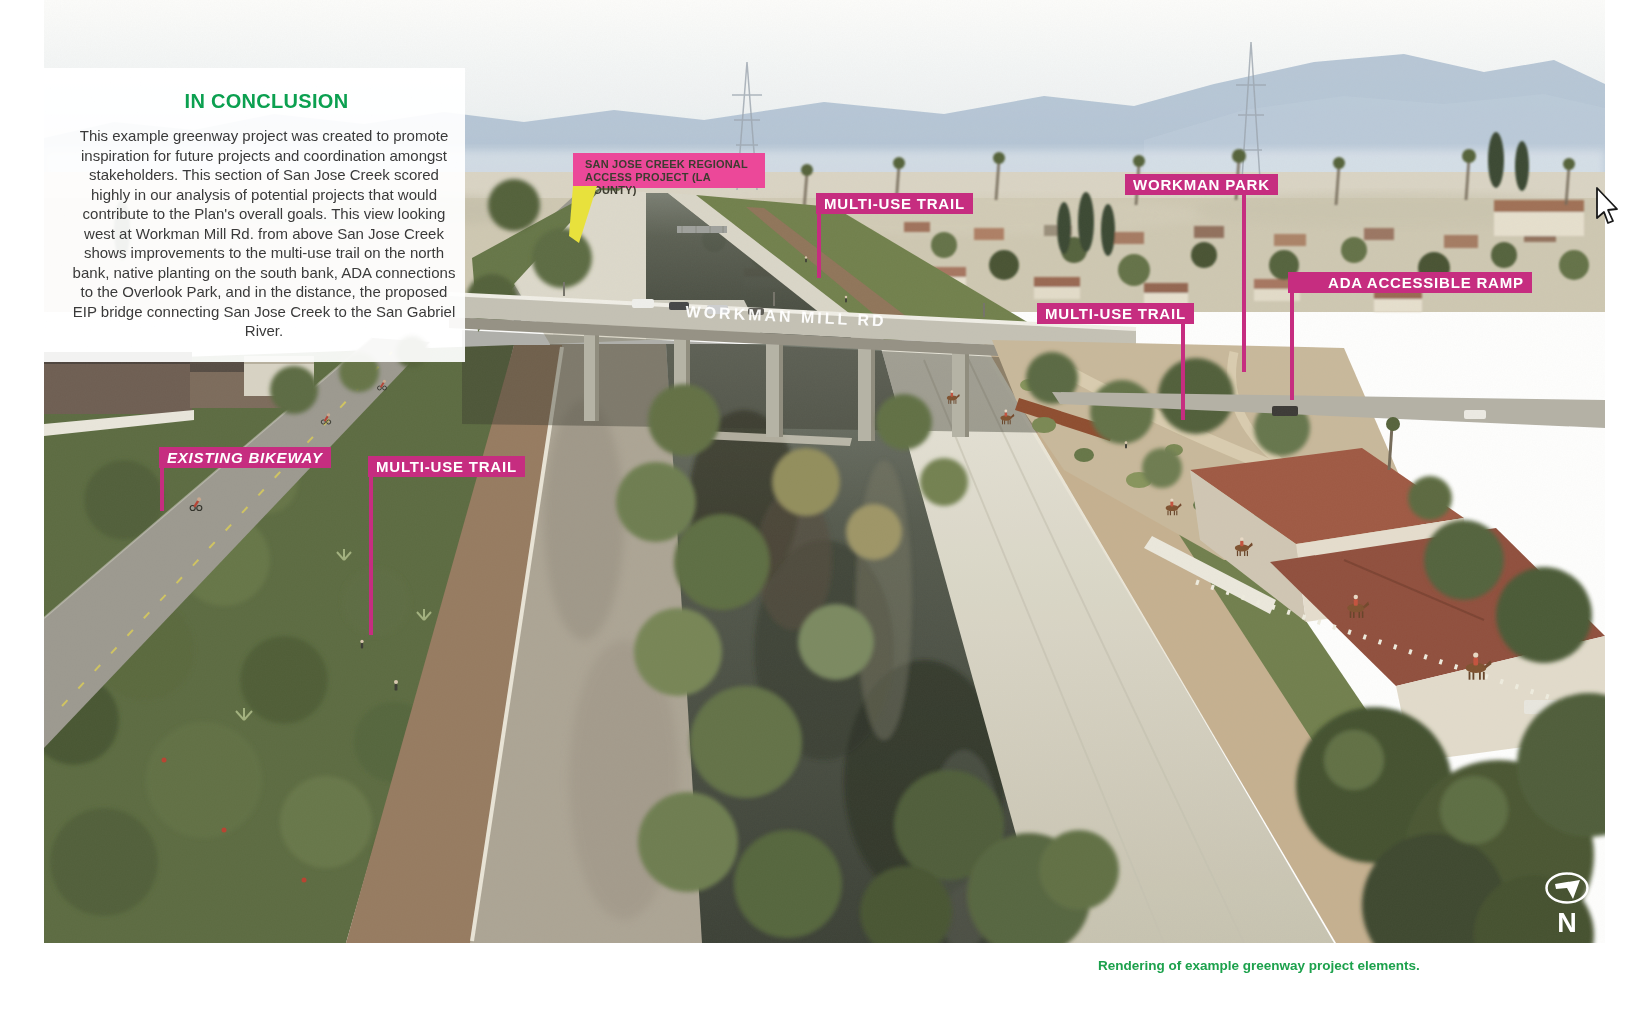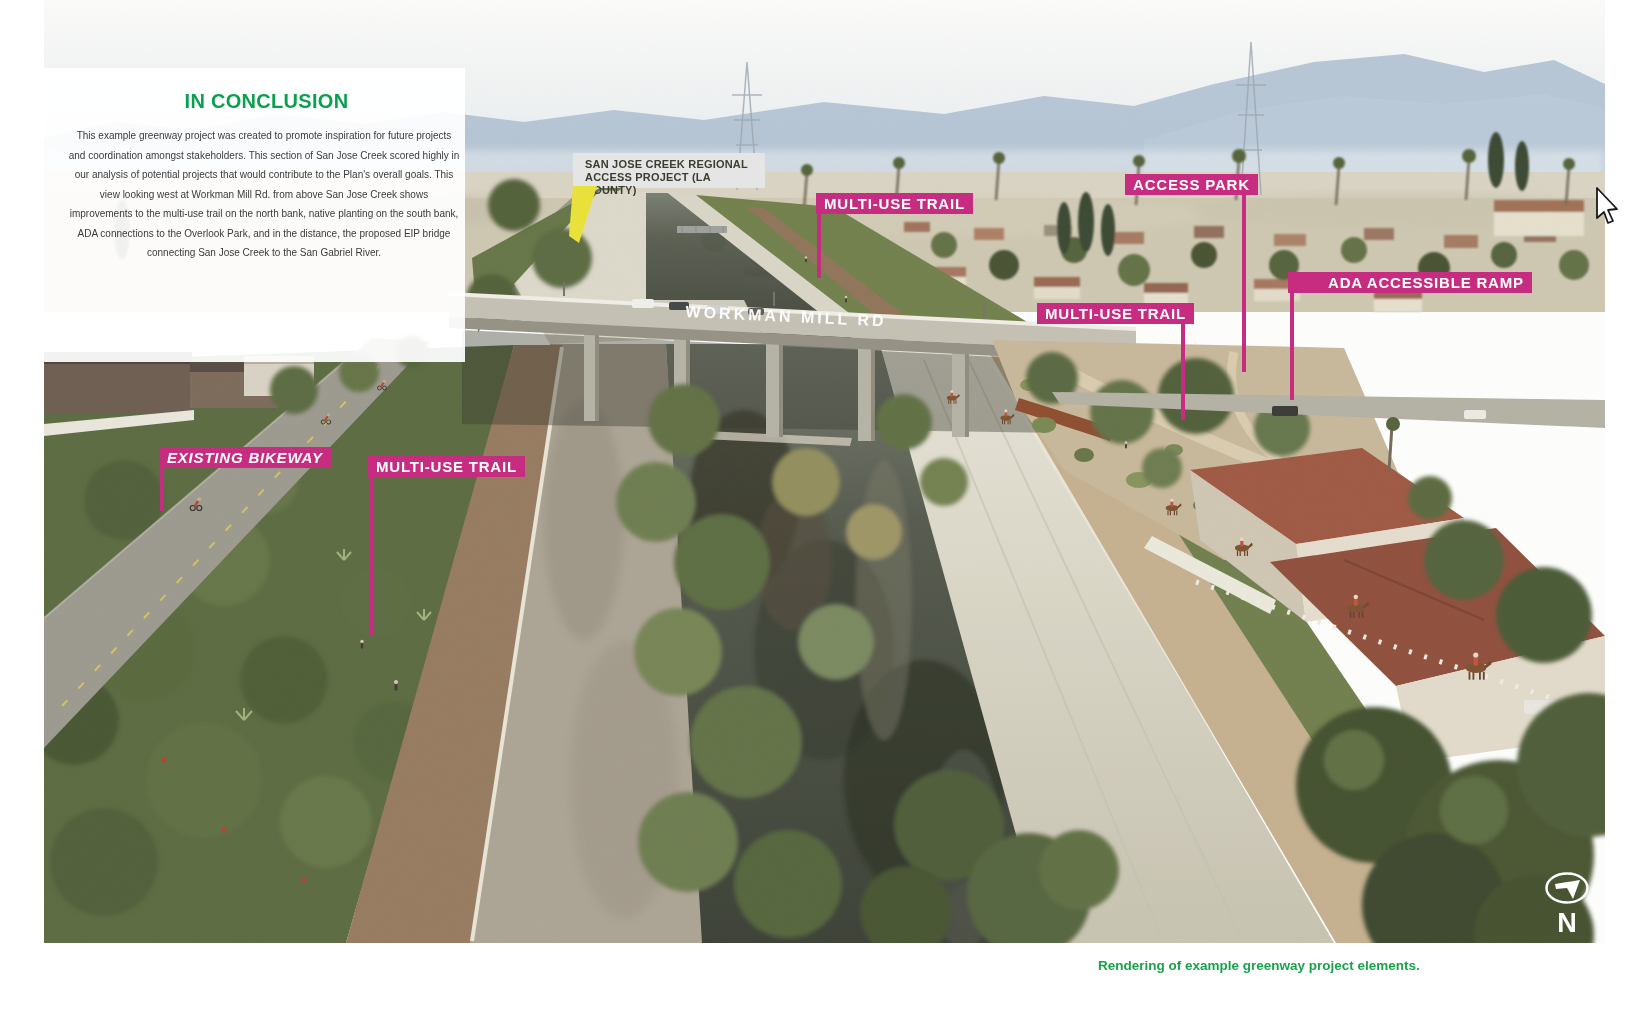--- a/index.html
+++ b/index.html
@@ -10,34 +10,34 @@
   .photo{position:absolute;left:44px;top:0;width:1561px;height:943px;overflow:hidden;}
   .scene{position:absolute;left:0;top:0;width:1561px;height:943px;display:block;}
 
   
   .panel{
     position:absolute;left:0;top:68px;width:421px;height:294px;
     background:rgba(255,255,255,.93);
     padding:22px 0 0 24px;box-sizing:border-box;text-align:center;
   }
   .panel h1{margin:0;font-size:20px;font-weight:bold;color:#0ba050;letter-spacing:.3px;}
-  .panel p{margin:13px 0 0 0;width:392px;font-size:10px;line-height:19.5px;color:#3a3a3a;}
+  .panel p{margin:13px 0 0 0;width:392px;font-size:15px;line-height:19.5px;color:#3a3a3a;}
 
   
   .pink{
     position:absolute;background:#c62d80;color:#ffffff;
     font-size:15px;font-weight:bold;letter-spacing:.8px;
     height:21px;line-height:21px;padding:0 8px;white-space:nowrap;
   }
   .pline{position:absolute;width:4px;background:#c62d80;}
 
   
   .ycall{
     position:absolute;left:529px;top:153px;width:192px;height:35px;
-    background:#e5e5e5;color:#3d3c30;font-size:11px;font-weight:bold;
+    background:#ec4899;color:#3d3c30;font-size:11px;font-weight:bold;
     line-height:13px;padding:5px 0 0 12px;box-sizing:border-box;letter-spacing:.2px;
   }
   .ytail{position:absolute;left:518px;top:183px;}
 
   .road{
     position:absolute;left:642px;top:303px;color:rgba(255,255,255,.95);
     font-size:16px;font-weight:bold;letter-spacing:3px;white-space:nowrap;
     transform:rotate(2.7deg);transform-origin:left top;
   }
   .north{position:absolute;left:1495px;top:868px;width:56px;height:74px;}
@@ -447,21 +447,21 @@
   </svg>
 
   <div class="pline" style="left:773px;top:214px;height:64px;"></div>
   <div class="pline" style="left:1198px;top:195px;height:177px;"></div>
   <div class="pline" style="left:1246px;top:293px;height:107px;"></div>
   <div class="pline" style="left:1137px;top:324px;height:96px;"></div>
   <div class="pline" style="left:116px;top:468px;height:43px;"></div>
   <div class="pline" style="left:325px;top:477px;height:158px;"></div>
 
   <div class="pink" style="left:772px;top:193px;">MULTI-USE TRAIL</div>
-  <div class="pink" style="left:1081px;top:174px;">ACCESS PARK</div>
+  <div class="pink" style="left:1081px;top:174px;">WORKMAN PARK</div>
   <div class="pink" style="left:1244px;top:272px;padding-left:40px;">ADA ACCESSIBLE RAMP</div>
   <div class="pink" style="left:993px;top:303px;">MULTI-USE TRAIL</div>
   <div class="pink" style="left:115px;top:447px;font-style:italic;">EXISTING BIKEWAY</div>
   <div class="pink" style="left:324px;top:456px;">MULTI-USE TRAIL</div>
 
   <div class="road">WORKMAN MILL RD</div>
 
   <svg class="north" viewBox="0 0 56 74">
     <g>
       <ellipse cx="28" cy="20" rx="20.5" ry="14.5" fill="none" stroke="#ffffff" stroke-width="2.5"></ellipse>

